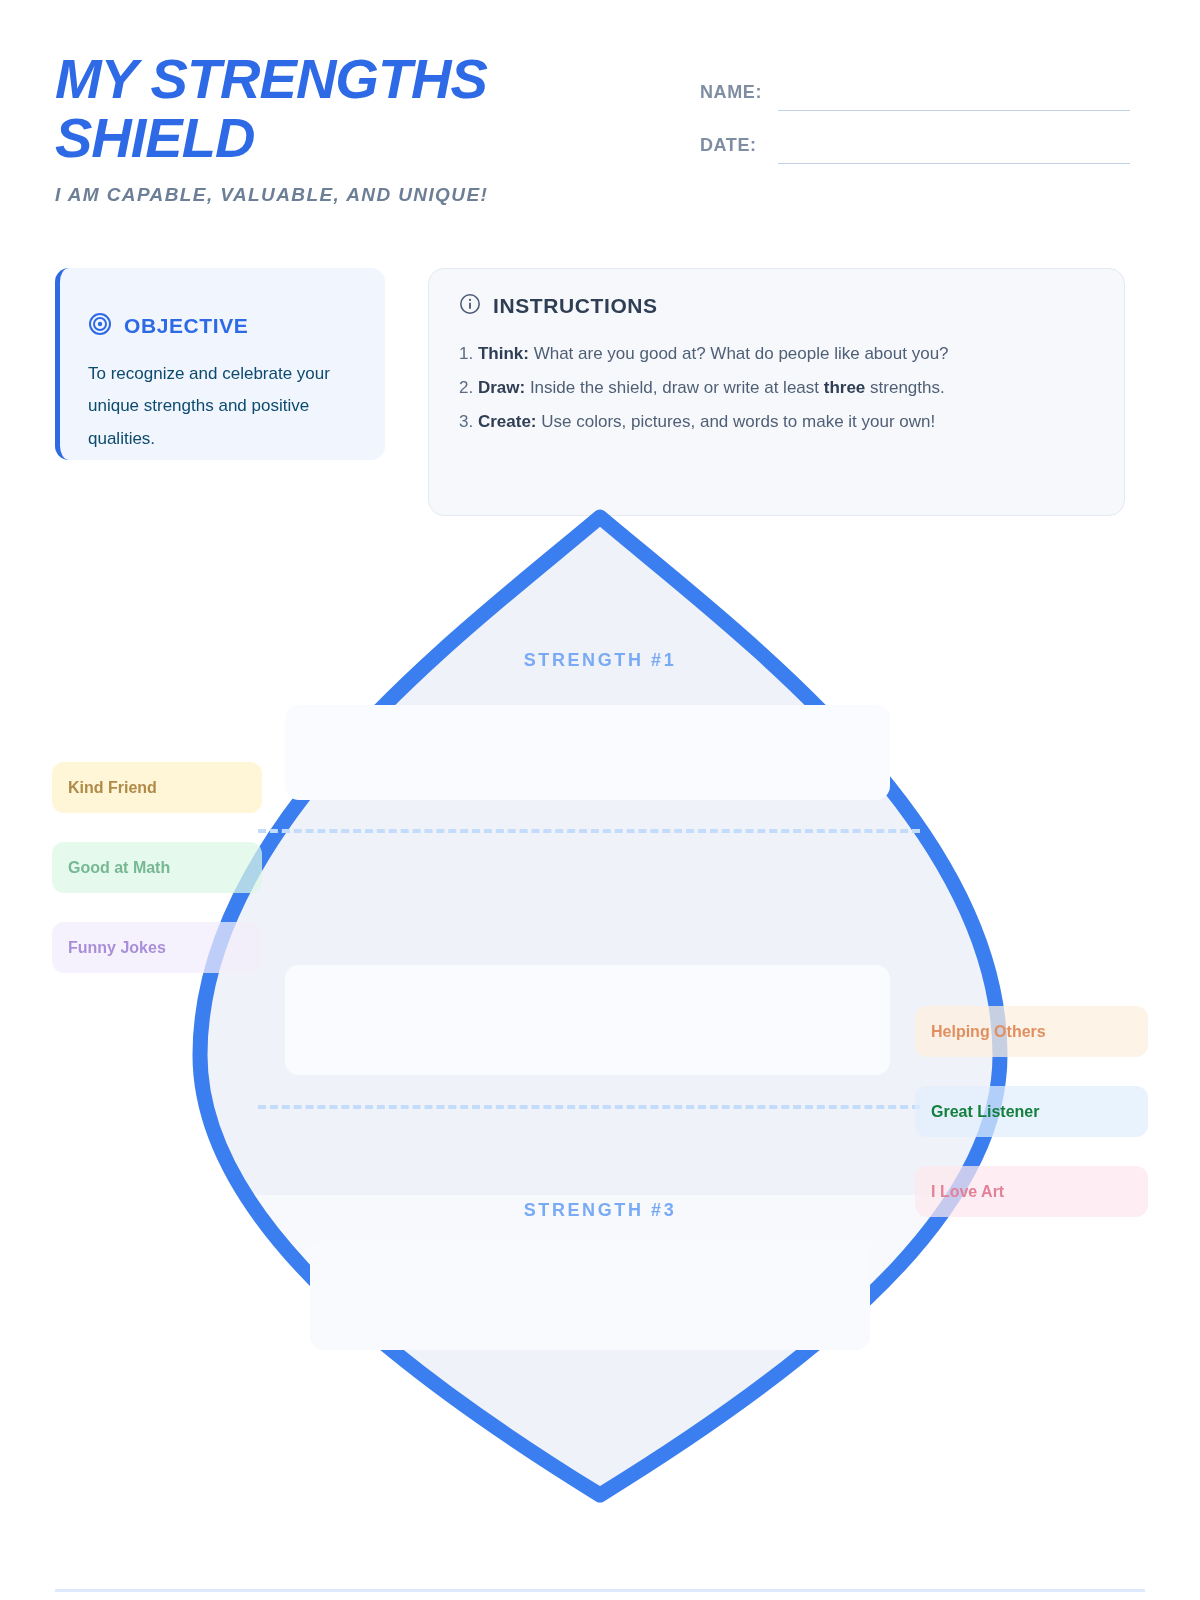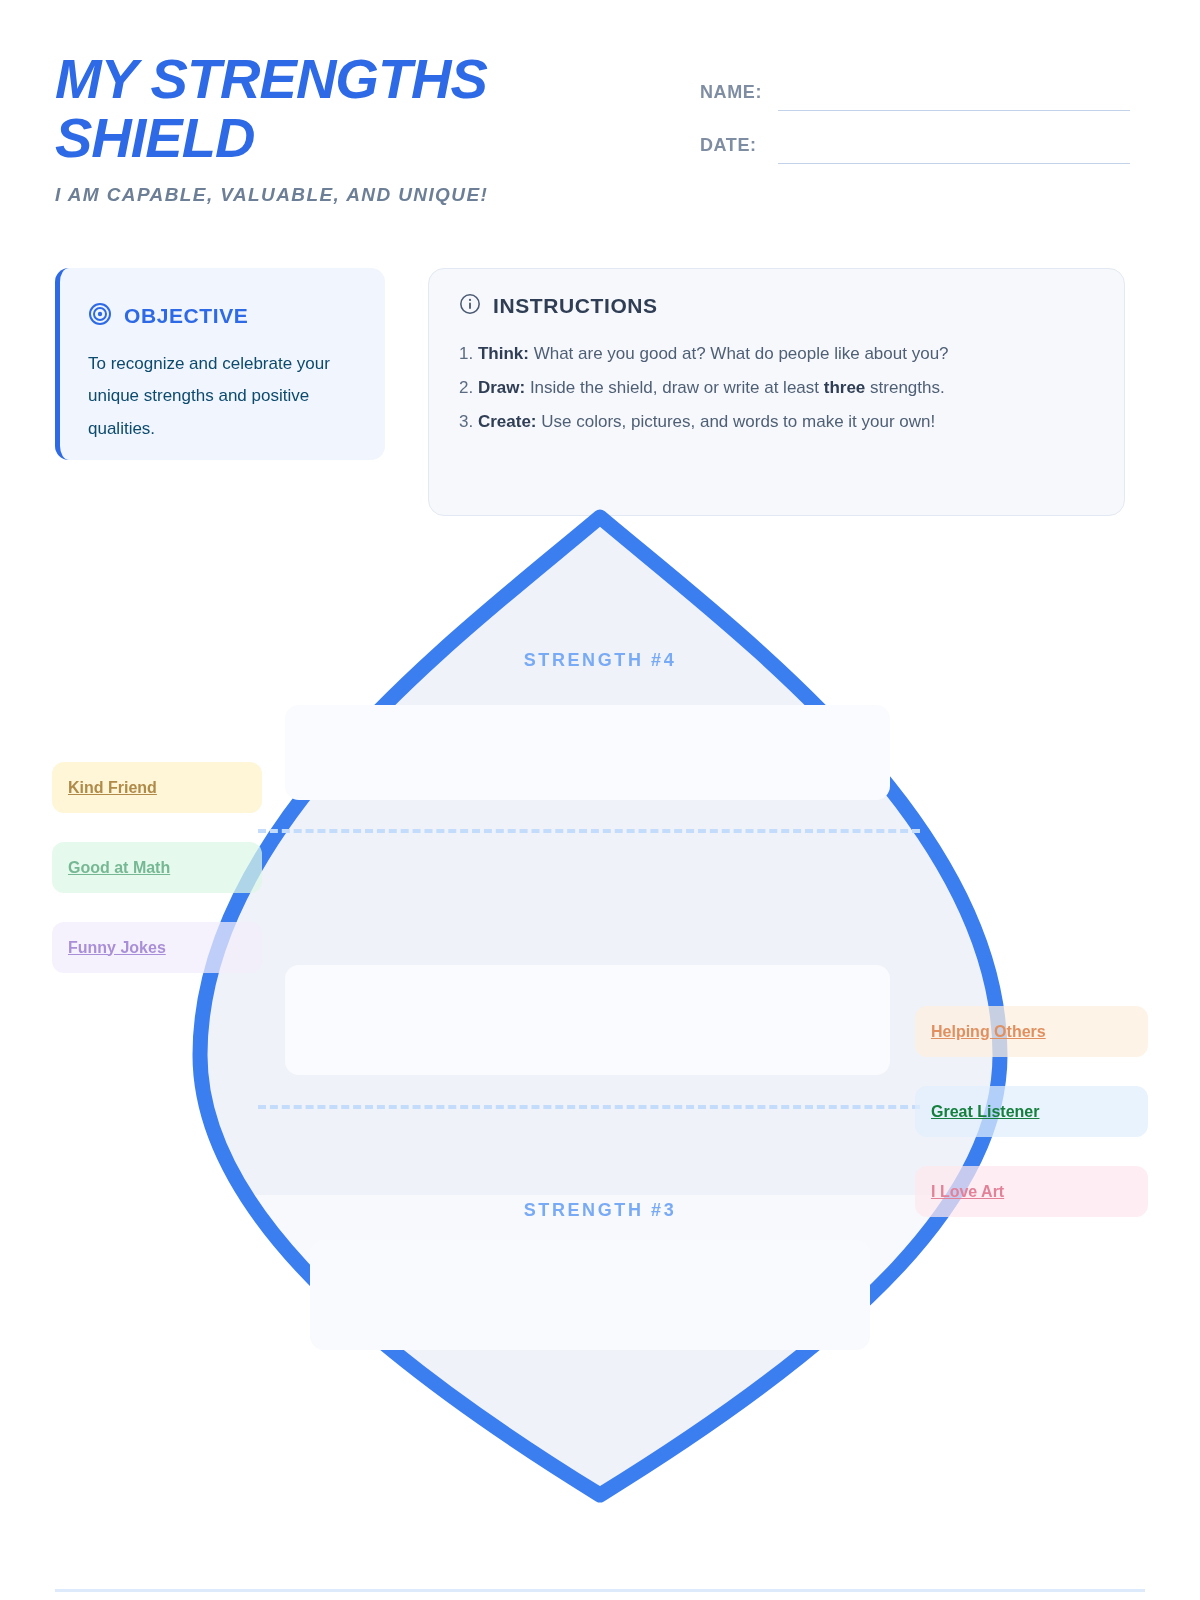--- a/index.html
+++ b/index.html
@@ -73,21 +73,21 @@
 
   
   .objective-card {
     position: absolute;
     left: 55px; top: 268px;
     width: 330px; height: 192px;
     background: #f1f5fd;
     border-left: 5px solid #2e6ae6;
     border-radius: 14px;
     box-sizing: border-box;
-    padding: 34px 28px;
+    padding: 44px 28px;
   }
   .card-head {
     display: flex;
     align-items: center;
     gap: 12px;
     margin-bottom: 18px;
   }
   .card-title {
     font-size: 21px;
     font-weight: bold;
@@ -165,21 +165,20 @@
   
   .sticker {
     position: absolute;
     height: 51px;
     border-radius: 12px;
     display: flex;
     align-items: center;
     font-size: 16px;
     font-weight: bold;
     box-sizing: border-box;
-    text-decoration: underline;
   }
   .sticker.left  { left: 52px;  width: 210px; padding-left: 16px; }
   .sticker.right { left: 915px; width: 233px; padding-left: 16px; }
 
   .st-yellow { background: rgba(253,243,199,0.72); color: #b08a48; }
   .st-green  { background: rgba(220,246,230,0.72); color: #77b894; }
   .st-purple { background: rgba(243,237,252,0.72); color: #a98fd8; }
   .st-orange { background: rgba(254,238,222,0.72); color: #e09060; }
   .st-blue   { background: rgba(225,238,253,0.72); color: #15803d; }
   .st-pink   { background: rgba(254,232,238,0.72); color: #e28198; }
@@ -285,21 +284,21 @@
 
     <path d="M 600 22
              C 740 140, 1000 330, 1000 560
              C 1000 700, 860 840, 600 1000
              C 340 840, 200 700, 200 560
              C 200 330, 460 140, 600 22 Z" fill="none" stroke="#3b7ef0" stroke-width="15" stroke-linejoin="round"></path>
   </svg>
 
   <div class="shield-content">
 
-    <div class="slot-label" style="top:155px;">STRENGTH #4</div>
+    <div class="slot-label" style="top:155px;">STRENGTH #1</div>
     <div class="slot-box" style="left:285px; top:210px; width:605px; height:95px;"></div>
     <div class="slot-divider" style="left:258px; top:334px; width:662px;"></div>
 
     <div class="slot-box" style="left:285px; top:470px; width:605px; height:110px;"></div>
     <div class="slot-divider" style="left:258px; top:610px; width:662px;"></div>
 
     <div class="slot-label" style="top:705px;">STRENGTH #3</div>
     <div class="slot-box" style="left:310px; top:745px; width:560px; height:110px; background:#f9fafd;"></div>
 
   </div>

